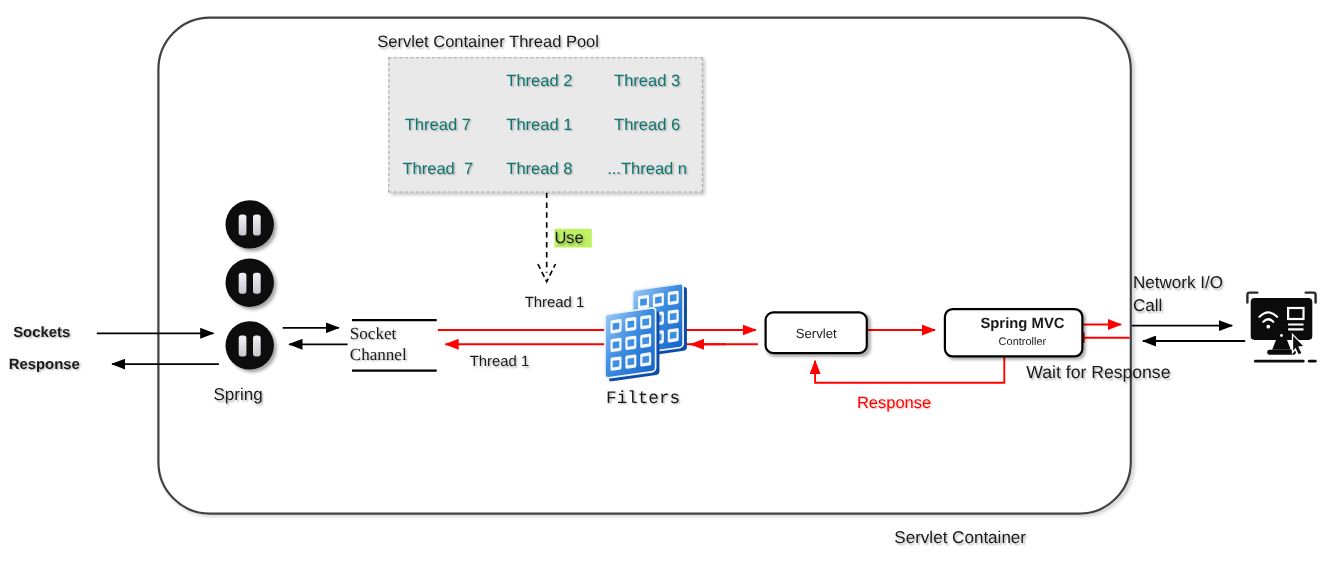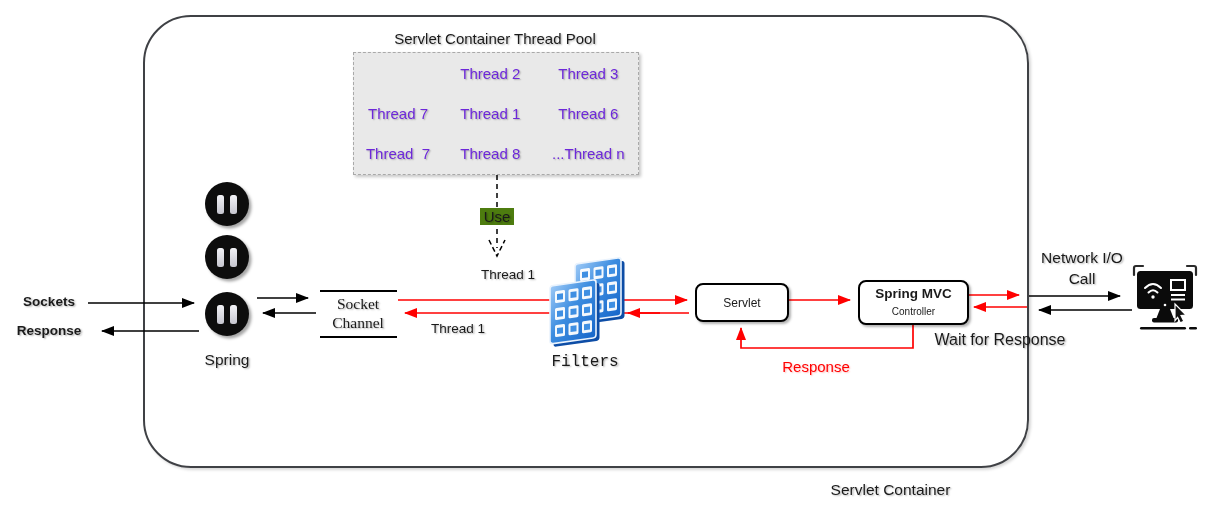--- a/index.html
+++ b/index.html
@@ -1,31 +1,31 @@
 <!DOCTYPE html>
 <html><head>
 <meta charset="utf-8">
 <style>
   html,body{margin:0;padding:0;background:#ffffff;}
   body{width:1220px;height:531px;position:relative;overflow:hidden;
        font-family:"Liberation Sans","DejaVu Sans",sans-serif;color:#1a1a1a;}
-  .lbl{position:absolute;text-align:center;color:#1a1a1a;
+  .lbl{position:absolute;text-align:left;color:#1a1a1a;
        text-shadow:1.4px 1.4px 1.8px rgba(0,0,0,0.28);}
   .container-frame{position:absolute;left:143px;top:15px;width:882px;height:449px;
        border:2.5px solid #3f4145;border-radius:48px;background:transparent;
        box-shadow:2px 2px 3px rgba(0,0,0,0.16);z-index:0;}
   .pool-box{position:absolute;left:353px;top:52px;width:284px;height:121px;
        background:#e9e9e9;border:1.6px dashed #a9a9a9;
        box-shadow:2px 2px 3px rgba(0,0,0,0.22);z-index:2;
        display:grid;grid-template-columns:31% 34% 35%;grid-auto-rows:1fr;
        align-items:center;justify-items:center;}
-  .pool-cell{font-size:15px;white-space:pre;color:#6d28d9;
+  .pool-cell{font-size:15px;white-space:pre;color:#0f766e;
        text-shadow:1.2px 1.2px 1.5px rgba(0,0,0,0.25);}
   .pool-title{left:343px;top:30px;width:304px;font-size:15px;z-index:2;}
-  .use-label{left:480px;top:208px;width:34px;font-size:15px;background:#4d7c0f;z-index:3;}
+  .use-label{left:504px;top:208px;width:34px;font-size:15px;background:#bef264;z-index:3;}
   .thread1{font-size:13.5px;z-index:3;width:62px;}
   .socket{position:absolute;width:44px;height:44px;border-radius:50%;
        background:#0d0d0d;box-shadow:2.5px 2.5px 3px rgba(0,0,0,0.35);z-index:3;
        display:flex;align-items:center;justify-content:center;gap:6px;}
   .socket span{display:block;width:7px;height:19px;border-radius:2.5px;
        background:linear-gradient(#f2f2f6,#c6c6cf);}
   .node-box{position:absolute;background:#ffffff;border:2px solid #000;
        border-radius:8px;box-shadow:2px 2px 2.5px rgba(0,0,0,0.3);z-index:4;
        display:flex;flex-direction:column;align-items:center;justify-content:center;}
   .svg-layer{position:absolute;left:0;top:0;z-index:2;pointer-events:none;}
@@ -203,21 +203,21 @@
         <rect x="34" y="43" width="6" height="6"></rect>
     </g>
   </g>
 </svg>
 <div class="lbl" style="left:551px;top:353px;width:68px;font-size:16px;font-family:Liberation Mono, monospace;">Filters</div>
 
 <div class="node-box" style="left:695px;top:283px;width:90px;height:35px;font-size:12px;">
   <span>Servlet</span>
 </div>
 
-<div class="node-box" style="left:858px;top:280px;width:107px;height:41px;font-size:13.5px;line-height:18px;">
+<div class="node-box" style="left:858px;top:280px;width:107px;height:41px;font-size:13.5px;line-height:18px;padding-left:16px;">
   <span class="bold">Spring MVC</span>
   <span style="font-size:10px;">Controller</span>
 </div>
 
 <div class="lbl red" style="left:779px;top:358px;width:74px;font-size:15px;z-index:3;">Response</div>
 
 <div class="lbl" style="left:933px;top:331px;width:134px;font-size:16px;z-index:3;">Wait for Response</div>
 
 <div class="lbl" style="left:1030px;top:247px;width:104px;font-size:15.5px;line-height:21px;">
   <div>Network I/O</div>

